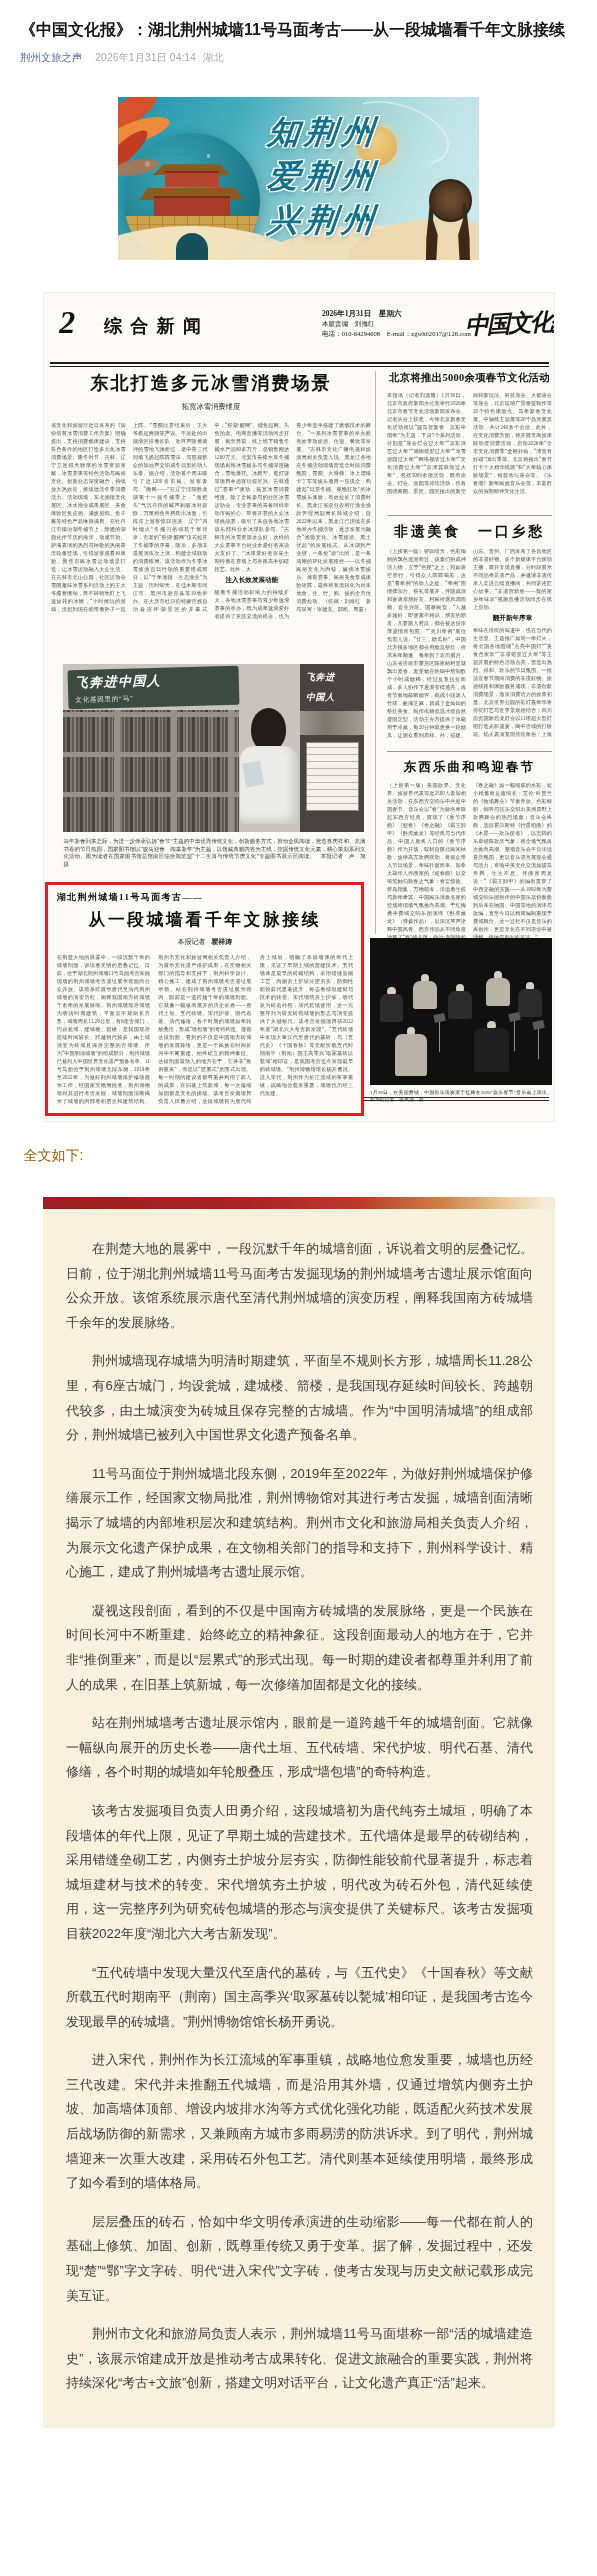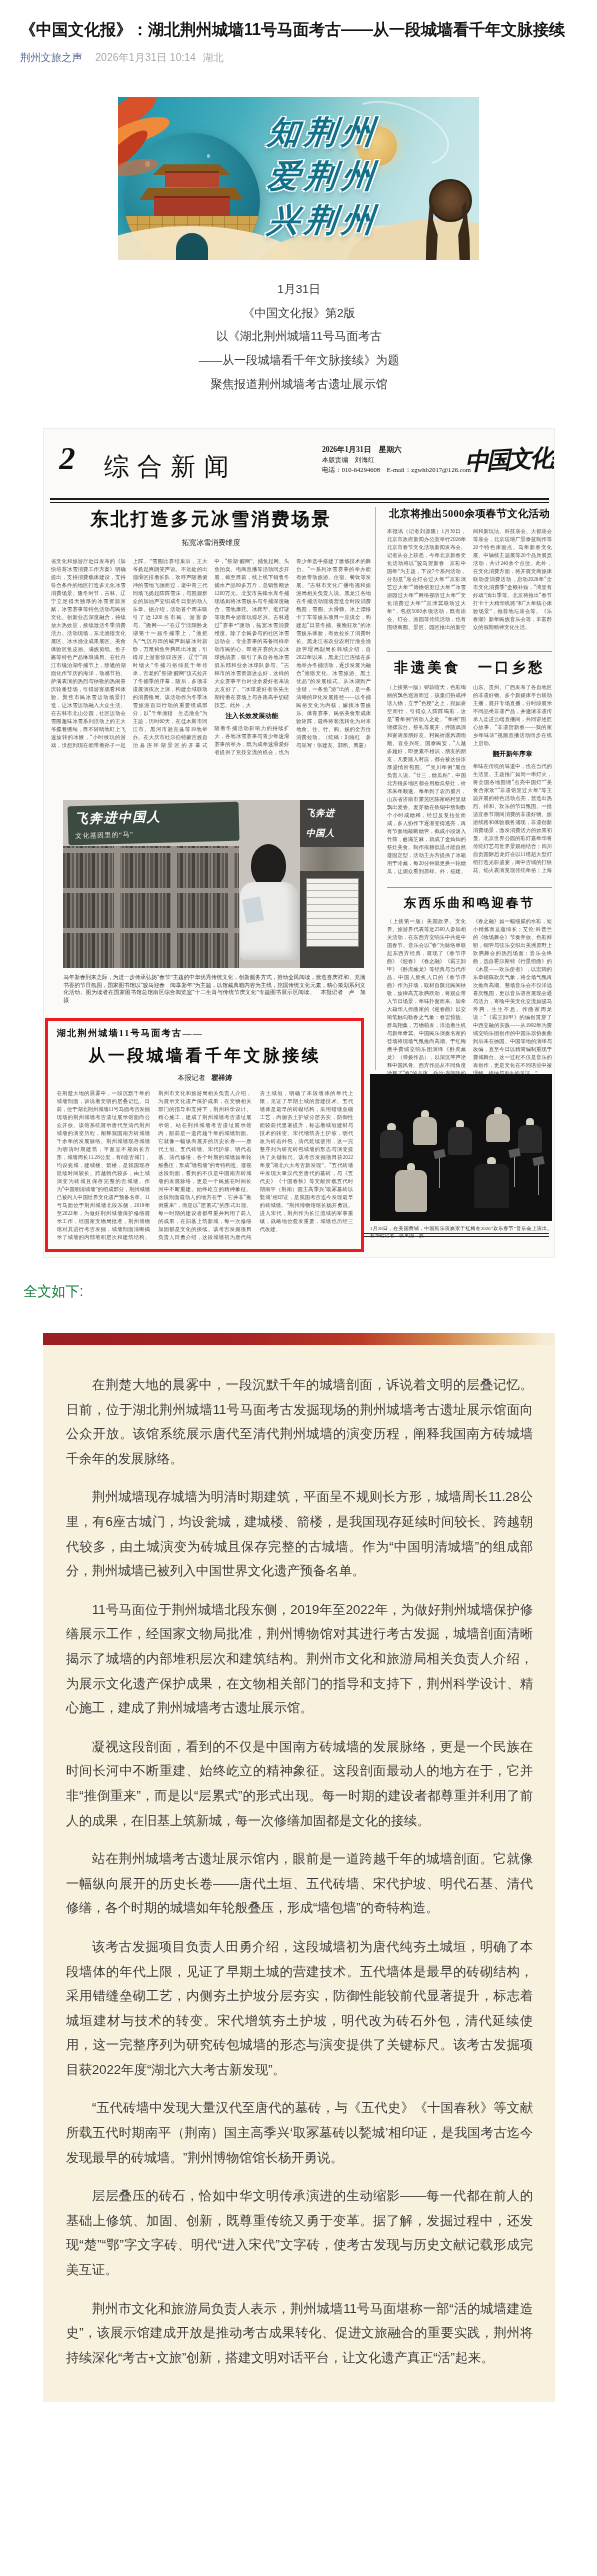--- a/index.html
+++ b/index.html
@@ -58,21 +58,21 @@
     color:#11718a;transform:skewX(-6deg);
     text-shadow:-1.4px -1.4px 0 #fff,1.4px -1.4px 0 #fff,-1.4px 1.4px 0 #fff,1.4px 1.4px 0 #fff,0 2.8px 4.9px rgba(5,60,75,.3);}
 
   
   .caption{margin-top:18px;text-align:center;font-size:11.8px;line-height:23.6px;color:#3b3b3b;}
 
   
   .newspaper{position:relative;width:512px;height:830px;margin:32px 0 0 43px;background:#fbfaf7;
     border:0.7px solid #eeeeea;box-sizing:border-box;overflow:hidden;font-family:"Liberation Serif",serif;color:#333;}
   .np-pageno{position:absolute;left:15.3px;top:12.5px;font-size:32px;line-height:32px;font-weight:900;font-style:italic;color:#111;}
-  .np-section{position:absolute;left:60px;top:21px;font-size:25px;font-weight:400;letter-spacing:8.3px;color:#111;}
+  .np-section{position:absolute;left:60px;top:21px;font-size:18px;font-weight:700;letter-spacing:8.3px;color:#111;}
   .np-pubinfo{position:absolute;right:83px;top:15.3px;text-align:left;font-size:6.6px;line-height:10.4px;color:#222;}
   .np-pubinfo .d1{font-size:7.6px;font-weight:700;}
   .np-masthead{position:absolute;right:-18px;top:14px;font-size:23.6px;font-weight:900;font-style:italic;
     letter-spacing:-2.1px;white-space:nowrap;color:#131313;transform:rotate(-3deg);}
   .np-rule{position:absolute;left:5.5px;right:5.5px;top:69px;border-top:2.1px solid #1d1d1d;}
   .np-rule:after{content:"";position:absolute;left:0;right:0;top:1.4px;border-top:0.7px solid #1d1d1d;}
   .smalltext{font-size:5.2px;line-height:8px;text-align:justify;color:#4e4e4e;}
   .np-left{position:absolute;left:7px;top:78px;width:320px;}
   .np-left h2{margin:0;text-align:center;font-size:18px;letter-spacing:2.1px;font-weight:900;color:#0e0e0e;}
   .np-left .byline{text-align:center;font-size:7.3px;margin-top:7px;color:#222;}
@@ -122,35 +122,35 @@
   .perf .hd{width:8.3px;height:8.3px;border-radius:50%;background:#d6d0c2;margin:0 auto;}
   .perf .bd{width:23.6px;height:28px;border-radius:7px 7px 2.8px 2.8px;background:#2c2c2c;margin-top:-1.4px;}
   .perf.lt .bd{background:#b9b3a6;}
   .stand{position:absolute;width:1px;height:30.5px;background:#8f8f8f;}
   .stand:before{content:"";position:absolute;top:-7px;left:-4.9px;width:11px;height:7.6px;background:#5a5a5a;transform:rotate(-12deg);}
   .photo2-cap{position:absolute;left:326px;top:796px;width:182px;font-size:4.9px;line-height:7px;color:#333;text-align:justify;}
   .np-bottomrule{position:absolute;left:5.5px;right:5.5px;top:804px;border-top:1.4px solid #2b2b2b;}
   .np-bottomrule:after{content:"";position:absolute;left:0;right:0;top:1.4px;border-top:0.7px solid #2b2b2b;}
 
   
-  .fulltext-label{margin:25px 0 0 23.6px;font-size:14px;color:#15803d;}
+  .fulltext-label{margin:25px 0 0 23.6px;font-size:14px;color:#a16207;}
   .article-card{width:512px;margin:32px 0 0 43px;background:#f8f1dd;padding-bottom:18px;}
   .red-bar{height:11.8px;background:linear-gradient(90deg,#9a1e22 0%,#a92423 40%,#bb3a28 62%,#d08148 78%,#e9c693 90%,#f6ecd5 98%);}
   .article-body{padding:28px 22px 0 23px;font-size:13px;line-height:24.6px;color:#3c3c3c;text-align:justify;}
   .article-body p{margin:0 0 14px;text-indent:2em;}
 </style>
 </head>
 <body>
 
 <div>
 
   <h1 class="title">《中国文化报》：湖北荆州城墙11号马面考古——从一段城墙看千年文脉接续</h1>
 
   <div class="meta">
-    <span class="src">荆州文旅之声</span><span class="dt">2026年1月31日 10:14</span><span class="loc">湖北</span>
+    <span class="src">荆州文旅之声</span><span class="dt">2026年1月31日 04:14</span><span class="loc">湖北</span>
   </div>
 
   <div class="banner">
     <div class="b-swirl"></div>
     <div class="b-moon"></div>
     <div class="b-globe">
       <i class="spark" style="left:21px;top:28px;width:5.5px;height:5.5px;"></i>
       <i class="spark" style="left:83px;top:21px;width:3.5px;height:3.5px;"></i>
       <i class="spark" style="left:104px;top:55px;width:4.9px;height:4.9px;"></i>
       <i class="spark" style="left:35px;top:62px;width:2.8px;height:2.8px;"></i>
@@ -175,27 +175,20 @@
     <div class="b-cloud c1"></div>
     <div class="b-cloud c2"></div>
     <div class="b-cloud c3"></div>
     <div class="b-statue">
       <div class="b-drum"></div>
       <div class="b-bird l"></div>
       <div class="b-bird r"></div>
     </div>
   </div>
 
-  <div class="caption">
-    <div>1月31日</div>
-    <div>《中国文化报》第2版</div>
-    <div>以《湖北荆州城墙11号马面考古</div>
-    <div>——从一段城墙看千年文脉接续》为题</div>
-    <div>聚焦报道荆州城墙考古遗址展示馆</div>
-  </div>
 
   <div class="newspaper">
     <div class="np-pageno">2</div>
     <div class="np-section">综合新闻</div>
     <div class="np-pubinfo">
       <div class="d1">2026年1月31日　星期六</div>
       <div>本版责编　刘海红</div>
       <div>电话：010-64294608　E-mail：zgwhb2017@126.com</div>
     </div>
     <div class="np-masthead">中国文化报</div>
@@ -305,19 +298,20 @@
   <div class="article-card">
     <div class="red-bar"></div>
     <div class="article-body">
       <p>在荆楚大地的晨雾中，一段沉默千年的城墙剖面，诉说着文明的层叠记忆。日前，位于湖北荆州城墙11号马面考古发掘现场的荆州城墙考古遗址展示馆面向公众开放。该馆系统展示唐代至清代荆州城墙的演变历程，阐释我国南方砖城墙千余年的发展脉络。</p>
       <p>荆州城墙现存城墙为明清时期建筑，平面呈不规则长方形，城墙周长11.28公里，有6座古城门，均设瓮城，建城楼、箭楼，是我国现存延续时间较长、跨越朝代较多，由土城演变为砖城且保存完整的古城墙。作为“中国明清城墙”的组成部分，荆州城墙已被列入中国世界文化遗产预备名单。</p>
       <p>11号马面位于荆州城墙北段东侧，2019年至2022年，为做好荆州城墙保护修缮展示工作，经国家文物局批准，荆州博物馆对其进行考古发掘，城墙剖面清晰揭示了城墙的内部堆积层次和建筑结构。荆州市文化和旅游局相关负责人介绍，为展示文化遗产保护成果，在文物相关部门的指导和支持下，荆州科学设计、精心施工，建成了荆州城墙考古遗址展示馆。</p>
       <p>凝视这段剖面，看到的不仅是中国南方砖城墙的发展脉络，更是一个民族在时间长河中不断重建、始终屹立的精神象征。这段剖面最动人的地方在于，它并非“推倒重来”，而是以“层累式”的形式出现。每一时期的建设者都尊重并利用了前人的成果，在旧基上筑新城，每一次修缮加固都是文化的接续。</p>
       <p>站在荆州城墙考古遗址展示馆内，眼前是一道跨越千年的城墙剖面。它就像一幅纵向展开的历史长卷——唐代土垣、五代砖墙、宋代护坡、明代石基、清代修缮，各个时期的城墙如年轮般叠压，形成“墙包墙”的奇特构造。</p>
       <p>该考古发掘项目负责人田勇介绍，这段城墙初为唐代纯夯土城垣，明确了本段墙体的年代上限，见证了早期土城的营建技术。五代墙体是最早的砖砌结构，采用错缝垒砌工艺，内侧夯土护坡分层夯实，防御性能较前代显著提升，标志着城垣建材与技术的转变。宋代增筑夯土护坡，明代改为砖石外包，清代延续使用，这一完整序列为研究砖包城墙的形态与演变提供了关键标尺。该考古发掘项目获2022年度“湖北六大考古新发现”。</p>
       <p>“五代砖墙中发现大量汉代至唐代的墓砖，与《五代史》《十国春秋》等文献所载五代时期南平（荆南）国主高季兴‘取冢墓砖以甃城’相印证，是我国考古迄今发现最早的砖城墙。”荆州博物馆馆长杨开勇说。</p>
+      <p>进入宋代，荆州作为长江流域的军事重镇，战略地位愈发重要，城墙也历经三代改建。宋代并未推翻五代城墙，而是沿用其外墙，仅通过增筑内侧夯土护坡、加高墙体顶部、增设内坡排水沟等方式优化强化功能，既适配火药技术发展后战场防御的新需求，又兼顾南方城市多雨易涝的防洪诉求。到了明代，荆州城墙迎来一次重大改建，采用砖石外包工艺。清代则基本延续使用明墙，最终形成了如今看到的墙体格局。</p>
       <p>层层叠压的砖石，恰如中华文明传承演进的生动缩影——每一代都在前人的基础上修筑、加固、创新，既尊重传统又勇于变革。据了解，发掘过程中，还发现“楚”“鄂”字文字砖、明代“进入宋代”文字砖，使考古发现与历史文献记载形成完美互证。</p>
       <p>荆州市文化和旅游局负责人表示，荆州城墙11号马面堪称一部“活的城墙建造史”，该展示馆建成开放是推动考古成果转化、促进文旅融合的重要实践，荆州将持续深化“考古+文旅”创新，搭建文明对话平台，让文化遗产真正“活”起来。</p>
     </div>
   </div>
 
 </div>
 
 
 </body></html>

